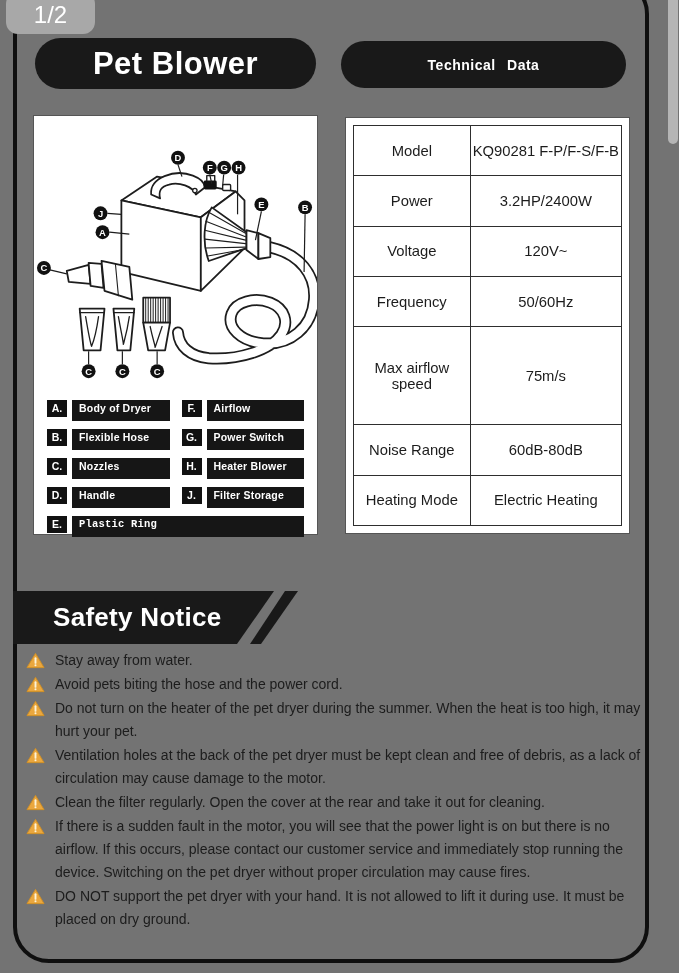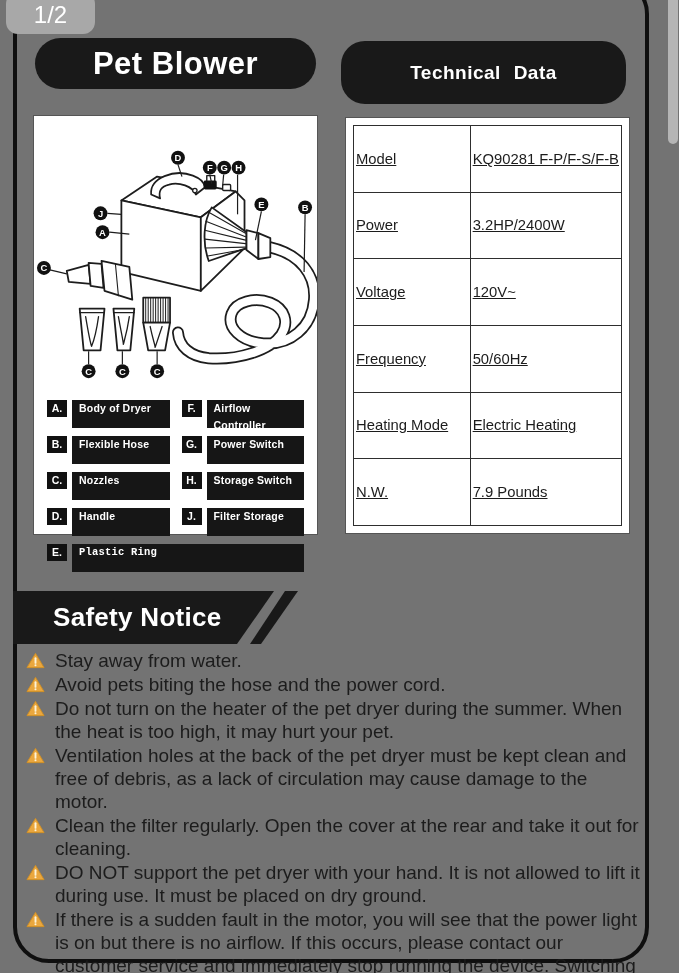--- a/index.html
+++ b/index.html
@@ -12,52 +12,52 @@
                 background:#b5b5b5;border-radius:6px;}
 
   .page-badge{position:absolute;left:6px;top:-8px;width:89px;height:42px;background:#a8a8a8;
               border-radius:12px;color:#fff;font-size:24px;display:flex;align-items:center;
               justify-content:center;padding-top:4px;box-sizing:border-box;z-index:6;}
 
   .banner{position:absolute;background:#191919;color:#fff;display:flex;align-items:center;
           justify-content:center;z-index:2;}
   .banner-left{left:35px;top:38px;width:281px;height:51px;border-radius:27px;
                font-size:31px;font-weight:800;letter-spacing:.5px;}
-  .banner-right{left:341px;top:41px;width:285px;height:63px;border-radius:24px;
-                font-size:19px;font-weight:700;word-spacing:7px;letter-spacing:.5px;}
+  .banner-right{left:341px;top:41px;width:285px;height:47px;border-radius:24px;
+                font-size:14px;font-weight:700;word-spacing:7px;letter-spacing:.5px;}
 
   .diagram-panel{position:absolute;left:33px;top:115px;width:285px;height:420px;
                  border:1.4px solid #555;box-sizing:border-box;background:#fff;}
   .diagram-svg{position:absolute;left:0;top:4px;width:283px;height:278px;}
 
   .legend{position:absolute;left:0;top:284px;width:100%;box-sizing:border-box;padding:0 13px;}
   .legend-grid{display:grid;grid-template-columns:1fr 1fr;column-gap:12px;row-gap:8px;}
   .lg-item{display:flex;gap:5px;align-items:stretch;}
   .lg-badge{width:20px;height:17px;background:#111;color:#fff;font-size:10.5px;font-weight:700;
             text-align:center;line-height:17px;flex-shrink:0;}
-  .lg-bar{flex:1;height:28px;background:#161616;color:#fff;font-size:10.5px;font-weight:700;
+  .lg-bar{flex:1;height:21px;background:#161616;color:#fff;font-size:10.5px;font-weight:700;
           line-height:17px;padding-left:7px;letter-spacing:.2px;}
   .lg-bottom{margin-top:8px;display:flex;gap:5px;}
   .lg-bottom .lg-bar{flex:1;font-family:Liberation Mono, monospace;}
 
   .table-panel{position:absolute;left:345px;top:117px;width:285px;height:417px;
                border:1.4px solid #555;box-sizing:border-box;background:#fff;padding:7px;}
   table.spec{width:100%;height:100%;border-collapse:collapse;}
-  table.spec td{border:1.4px solid #2e2e2e;font-size:14.8px;color:#1c1c1c;
-                padding:0 2px;text-decoration:underline;}
+  table.spec td{border:1.4px solid #2e2e2e;font-size:14.8px;color:#1c1c1c;text-align:center;
+                padding:0 2px;}
   td.spec-label{width:46%;}
   td.spec-value{width:54%;}
 
   .safety-banner{position:absolute;left:13px;top:591px;width:292px;height:42px;z-index:3;}
   .safety-banner svg{position:absolute;left:0;top:0;}
   .safety-title{position:absolute;left:40px;top:0;height:53px;display:flex;align-items:center;
                 color:#fff;font-size:26px;font-weight:800;letter-spacing:.3px;}
 
   .safety-list{position:absolute;left:26px;top:649px;width:616px;}
-  .s-item{display:flex;gap:10px;margin-bottom:1px;color:#1c1c1c;font-size:19px;line-height:23px;}
+  .s-item{display:flex;gap:10px;margin-bottom:1px;color:#1c1c1c;font-size:14px;line-height:23px;}
   .s-item .warn{flex-shrink:0;margin-top:3px;}
 
   .t-cell{white-space:nowrap;}
 </style>
 </head>
 <body>
 
 <div id="canvas">
 
   <div class="frame"></div>
@@ -190,21 +190,21 @@
         <div class="lg-item">
           <span class="lg-badge">G.</span>
           <span class="lg-bar">Power Switch</span>
         </div>
         <div class="lg-item">
           <span class="lg-badge">C.</span>
           <span class="lg-bar">Nozzles</span>
         </div>
         <div class="lg-item">
           <span class="lg-badge">H.</span>
-          <span class="lg-bar">Storage Switch</span>
+          <span class="lg-bar">Heater Blower</span>
         </div>
         <div class="lg-item">
           <span class="lg-badge">D.</span>
           <span class="lg-bar">Handle</span>
         </div>
         <div class="lg-item">
           <span class="lg-badge">J.</span>
           <span class="lg-bar">Filter Storage</span>
         </div>
       </div>
@@ -228,26 +228,30 @@
         </tr>
         <tr>
           <td class="spec-label">Voltage</td>
           <td class="spec-value">120V~</td>
         </tr>
         <tr>
           <td class="spec-label">Frequency</td>
           <td class="spec-value">50/60Hz</td>
         </tr>
         <tr>
+          <td class="spec-label">Max airflow speed</td>
+          <td class="spec-value">75m/s</td>
+        </tr>
+        <tr>
+          <td class="spec-label">Noise Range</td>
+          <td class="spec-value">60dB-80dB</td>
+        </tr>
+        <tr>
           <td class="spec-label">Heating Mode</td>
           <td class="spec-value">Electric Heating</td>
-        </tr>
-        <tr>
-          <td class="spec-label">N.W.</td>
-          <td class="spec-value">7.9 Pounds</td>
         </tr>
       </tbody>
     </table>
   </div>
 
   <div class="safety-banner">
     <svg width="292" height="53" viewBox="0 0 292 53">
       <polygon points="0,0 261,0 224,53 0,53" fill="#191919"></polygon>
       <polygon points="272,0 285,0 248,53 237,53" fill="#191919"></polygon>
     </svg>
@@ -294,25 +298,25 @@
           <circle cx="10" cy="13.5" r="1.1" fill="#fdf3d8"></circle>
         </svg>
       <span>Clean the filter regularly. Open the cover at the rear and take it out for cleaning.</span>
     </div>
     <div class="s-item">
       <svg class="warn" width="19" height="17" viewBox="0 0 20 17">
           <path d="M10 1 L19 16 L1 16 Z" fill="#eaa73e" stroke="#d18f25" stroke-width="1"></path>
           <path d="M10 6 L10 11" stroke="#fdf3d8" stroke-width="2" stroke-linecap="round"></path>
           <circle cx="10" cy="13.5" r="1.1" fill="#fdf3d8"></circle>
         </svg>
+      <span>If there is a sudden fault in the motor, you will see that the power light is on but there is no airflow. If this occurs, please contact our customer service and immediately stop running the device. Switching on the pet dryer without proper circulation may cause fires.</span>
+    </div>
+    <div class="s-item">
+      <svg class="warn" width="19" height="17" viewBox="0 0 20 17">
+          <path d="M10 1 L19 16 L1 16 Z" fill="#eaa73e" stroke="#d18f25" stroke-width="1"></path>
+          <path d="M10 6 L10 11" stroke="#fdf3d8" stroke-width="2" stroke-linecap="round"></path>
+          <circle cx="10" cy="13.5" r="1.1" fill="#fdf3d8"></circle>
+        </svg>
       <span>DO NOT support the pet dryer with your hand. It is not allowed to lift it during use. It must be placed on dry ground.</span>
     </div>
-    <div class="s-item">
-      <svg class="warn" width="19" height="17" viewBox="0 0 20 17">
-          <path d="M10 1 L19 16 L1 16 Z" fill="#eaa73e" stroke="#d18f25" stroke-width="1"></path>
-          <path d="M10 6 L10 11" stroke="#fdf3d8" stroke-width="2" stroke-linecap="round"></path>
-          <circle cx="10" cy="13.5" r="1.1" fill="#fdf3d8"></circle>
-        </svg>
-      <span>If there is a sudden fault in the motor, you will see that the power light is on but there is no airflow. If this occurs, please contact our customer service and immediately stop running the device. Switching on the pet dryer without proper circulation may cause fires.</span>
-    </div>
   </div>
 
 </div>
 
 </body></html>

